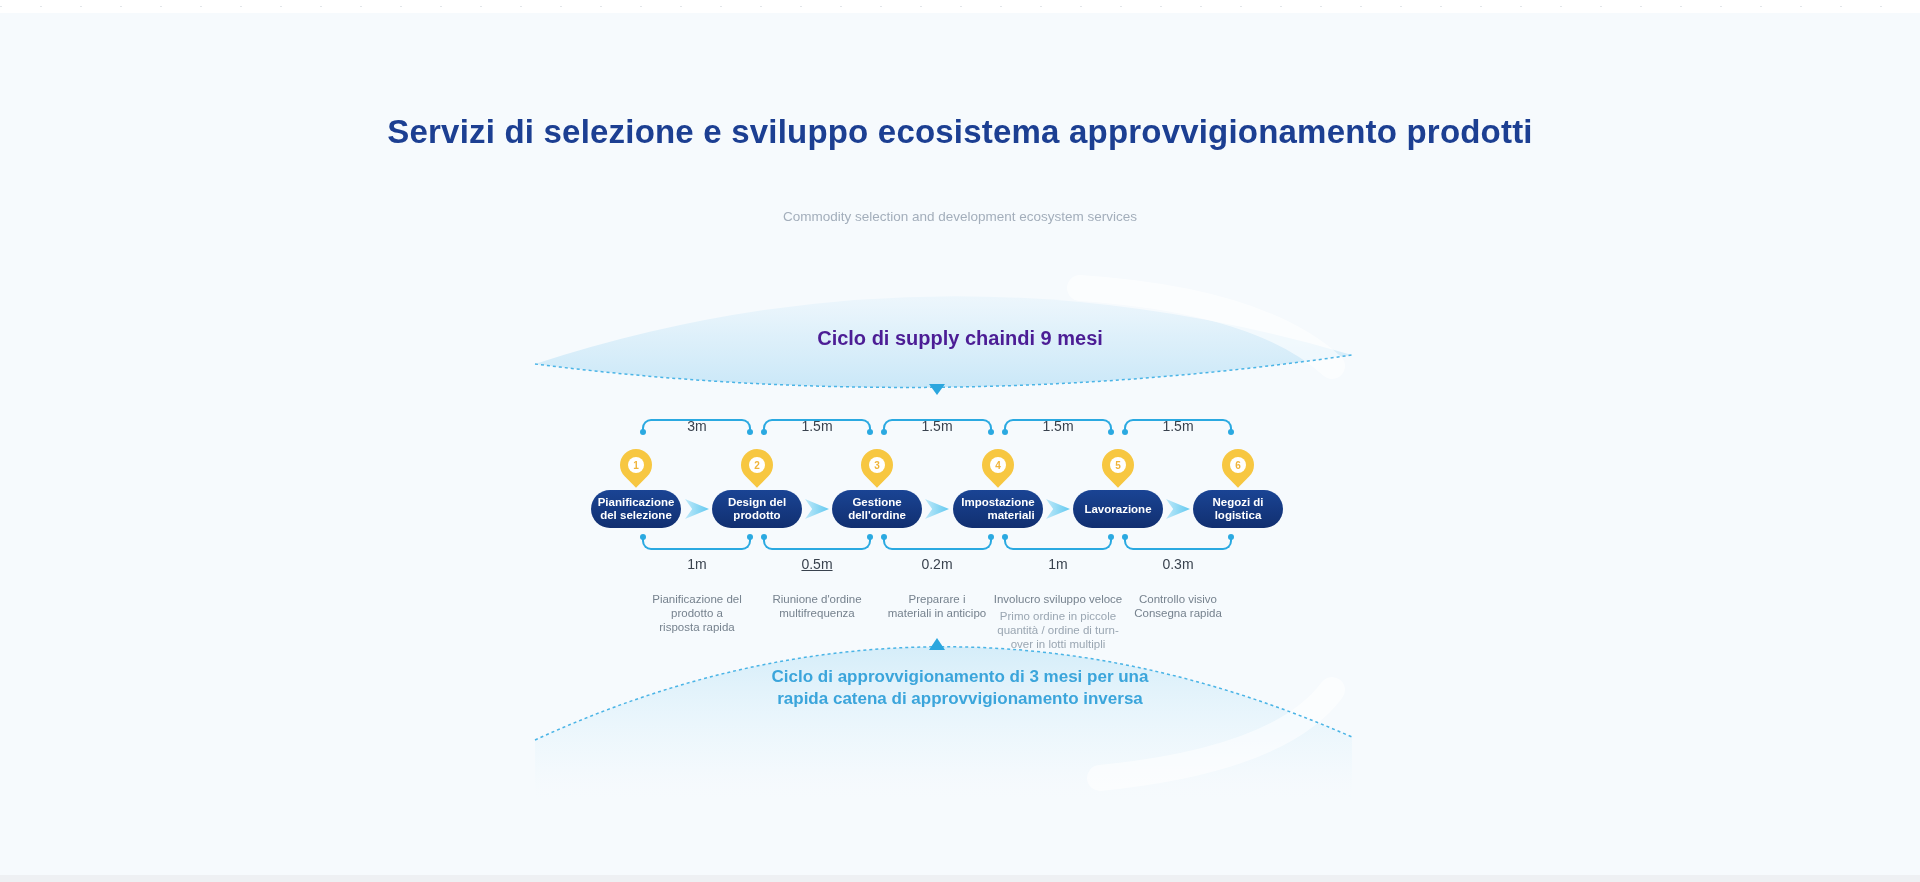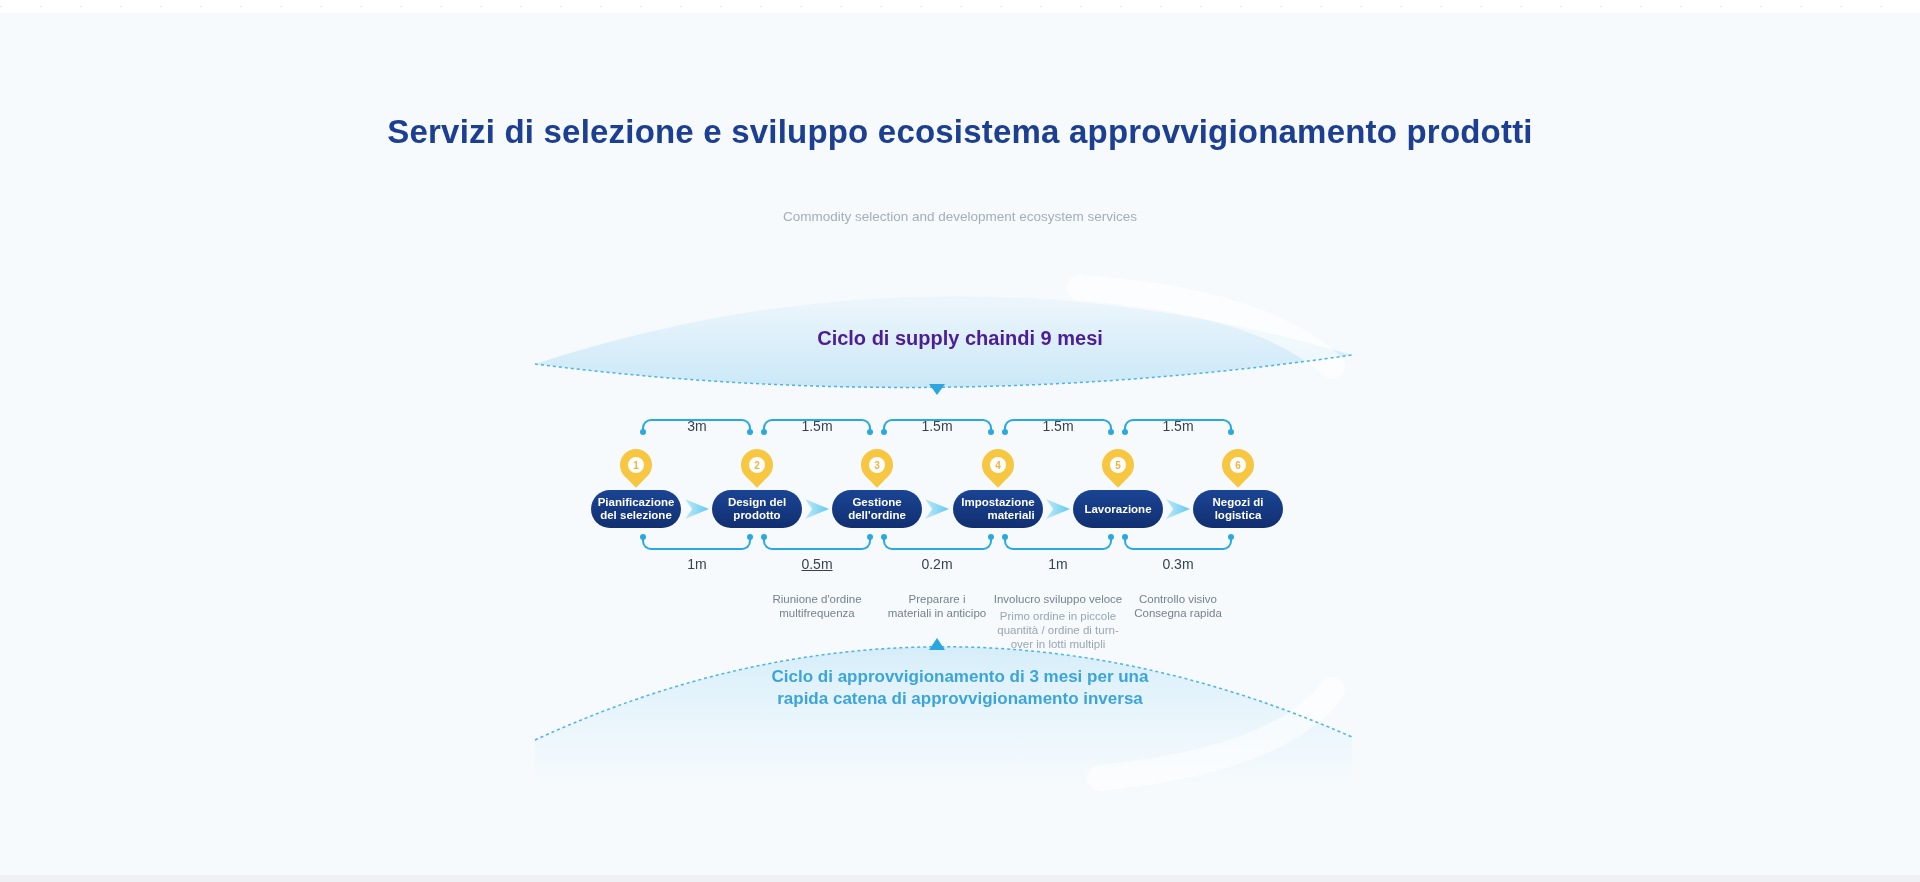--- a/index.html
+++ b/index.html
@@ -190,20 +190,25 @@
   <div class="bbot" style="left:883px;width:109px;"></div>
   <div class="bbot" style="left:1004px;width:108px;"></div>
   <div class="bbot" style="left:1124px;width:108px;"></div>
 
   <div class="dur-bot" style="left:657px;">1m</div>
   <div class="dur-bot" style="left:777px;text-decoration:underline;">0.5m</div>
   <div class="dur-bot" style="left:897px;">0.2m</div>
   <div class="dur-bot" style="left:1018px;">1m</div>
   <div class="dur-bot" style="left:1138px;">0.3m</div>
 
+  <div class="desc" style="left:617px;">
+    <span>Pianificazione del
+prodotto a
+risposta rapida</span>
+  </div>
   <div class="desc" style="left:737px;">
     <span>Riunione d'ordine
 multifrequenza</span>
   </div>
   <div class="desc" style="left:857px;">
     <span>Preparare i
 materiali in anticipo</span>
   </div>
   <div class="desc" style="left:978px;">
     <span>Involucro sviluppo veloce</span>

